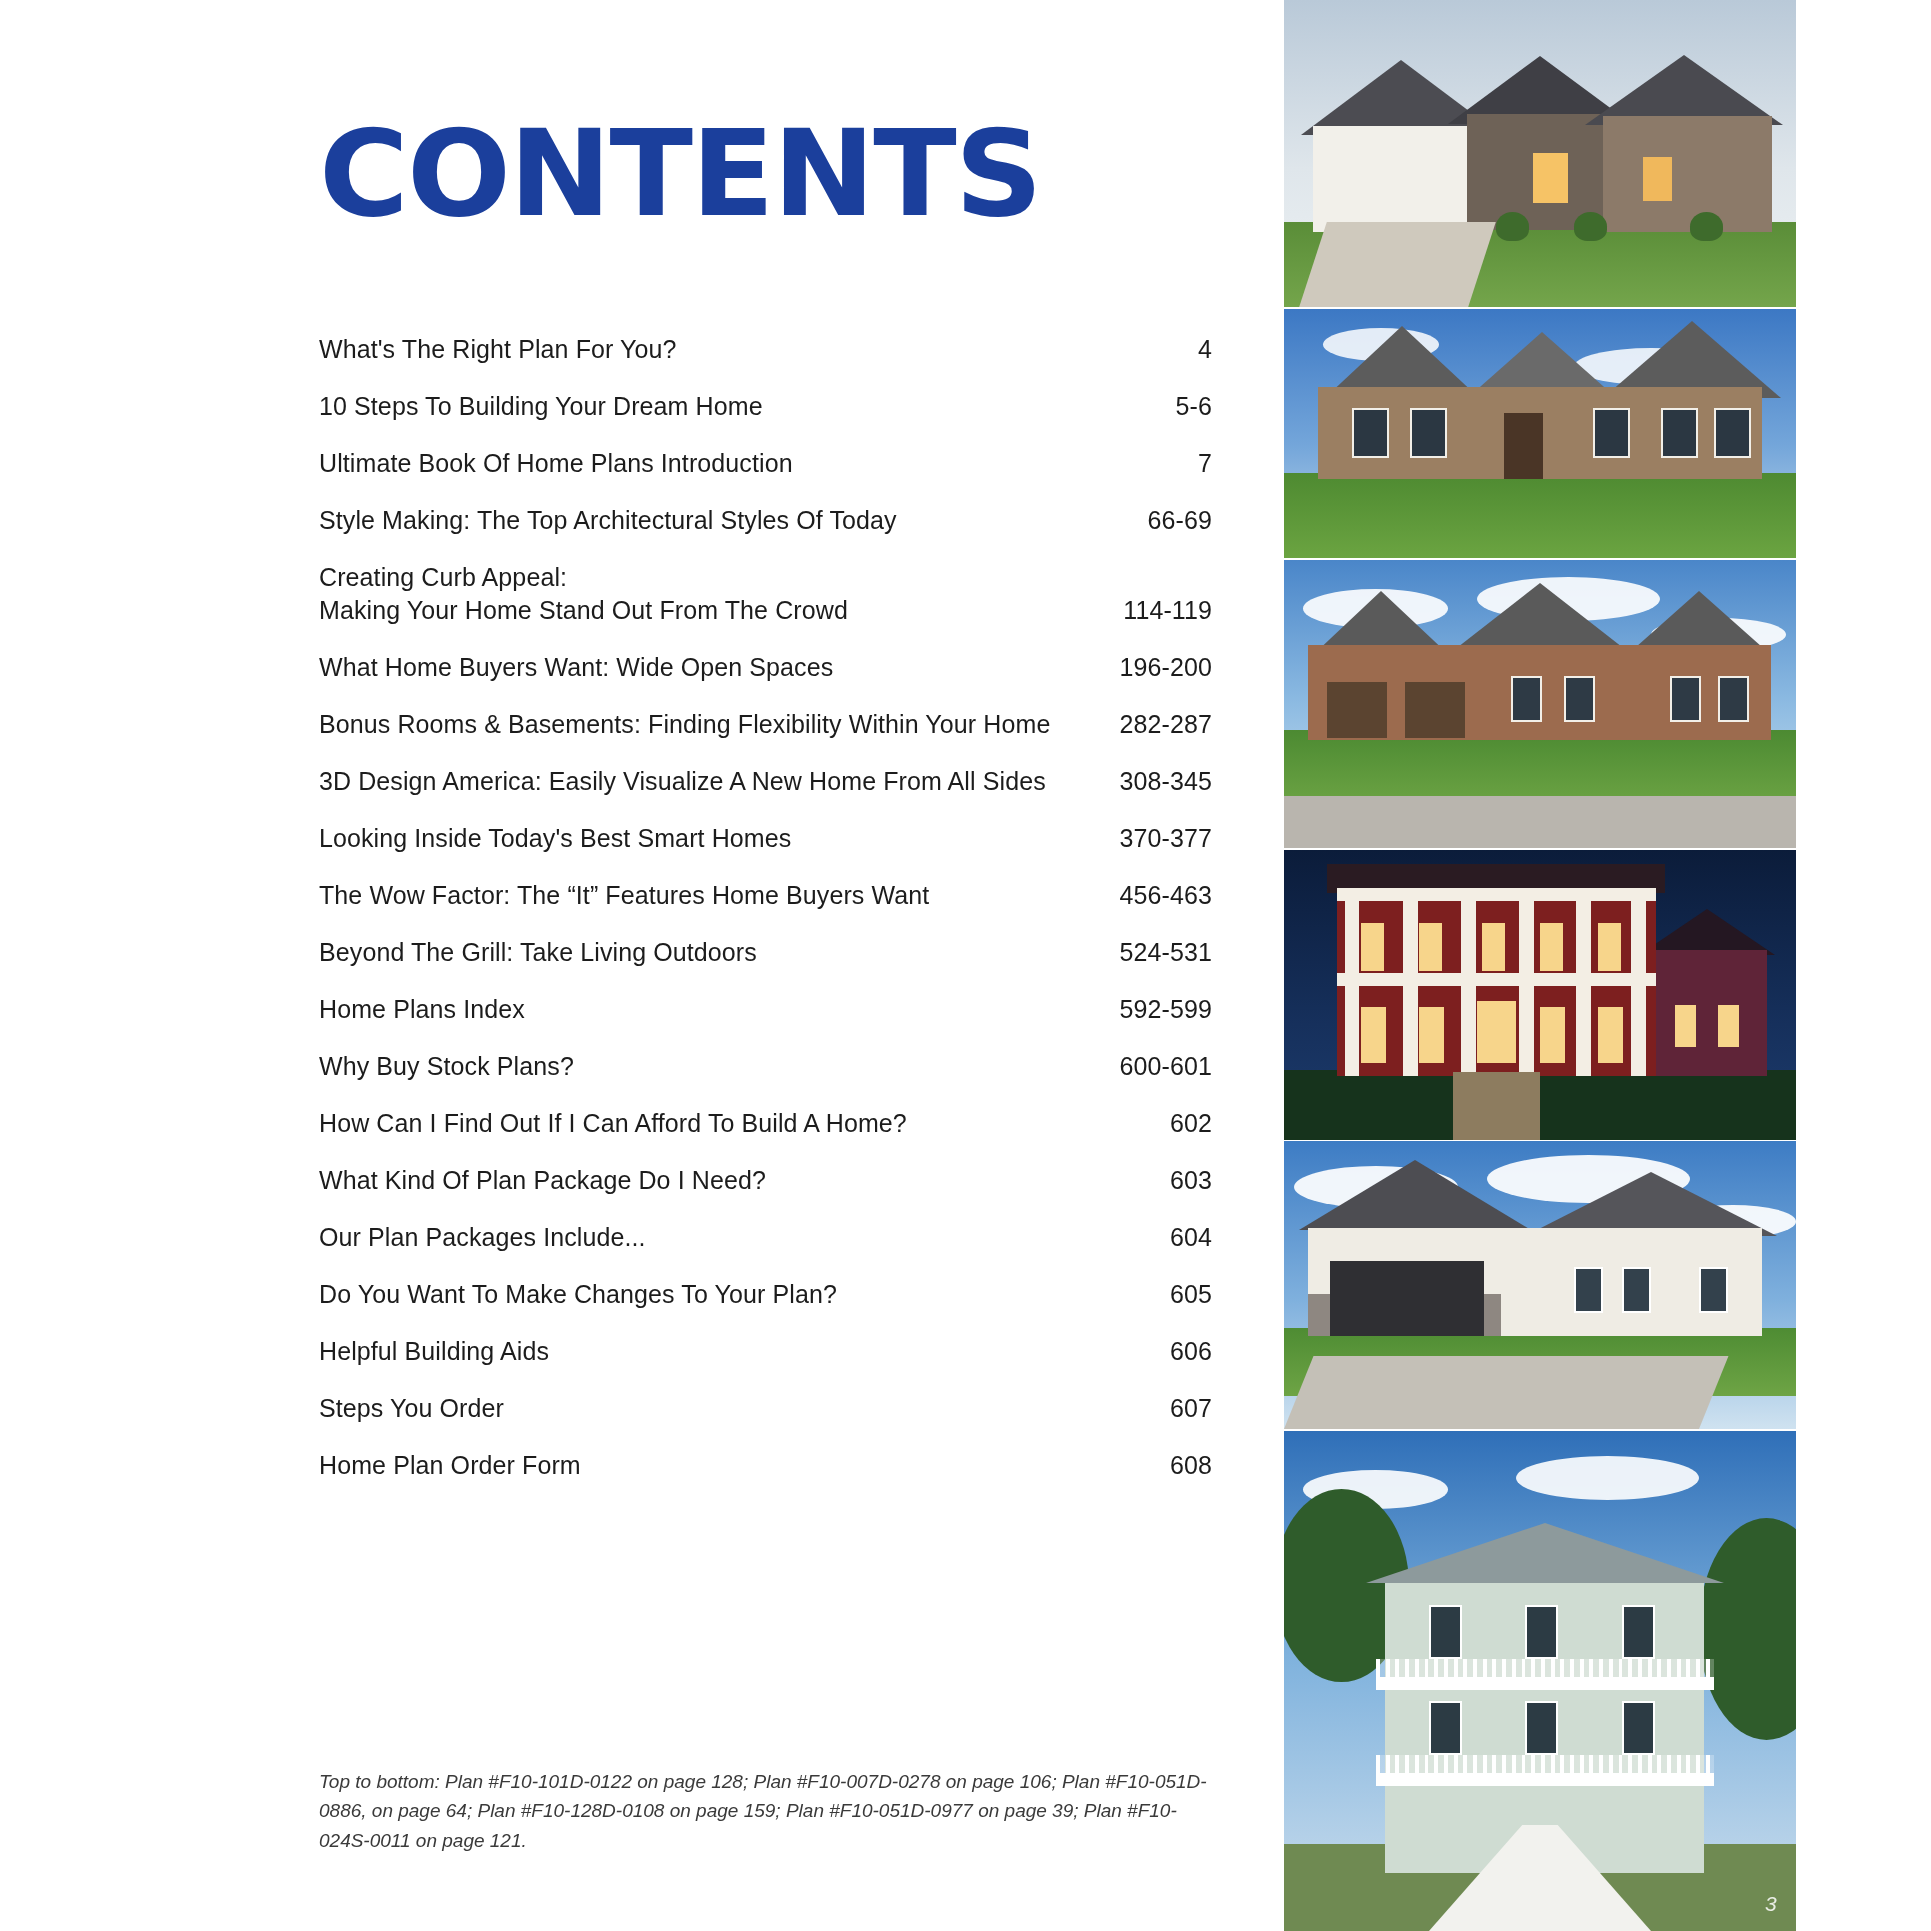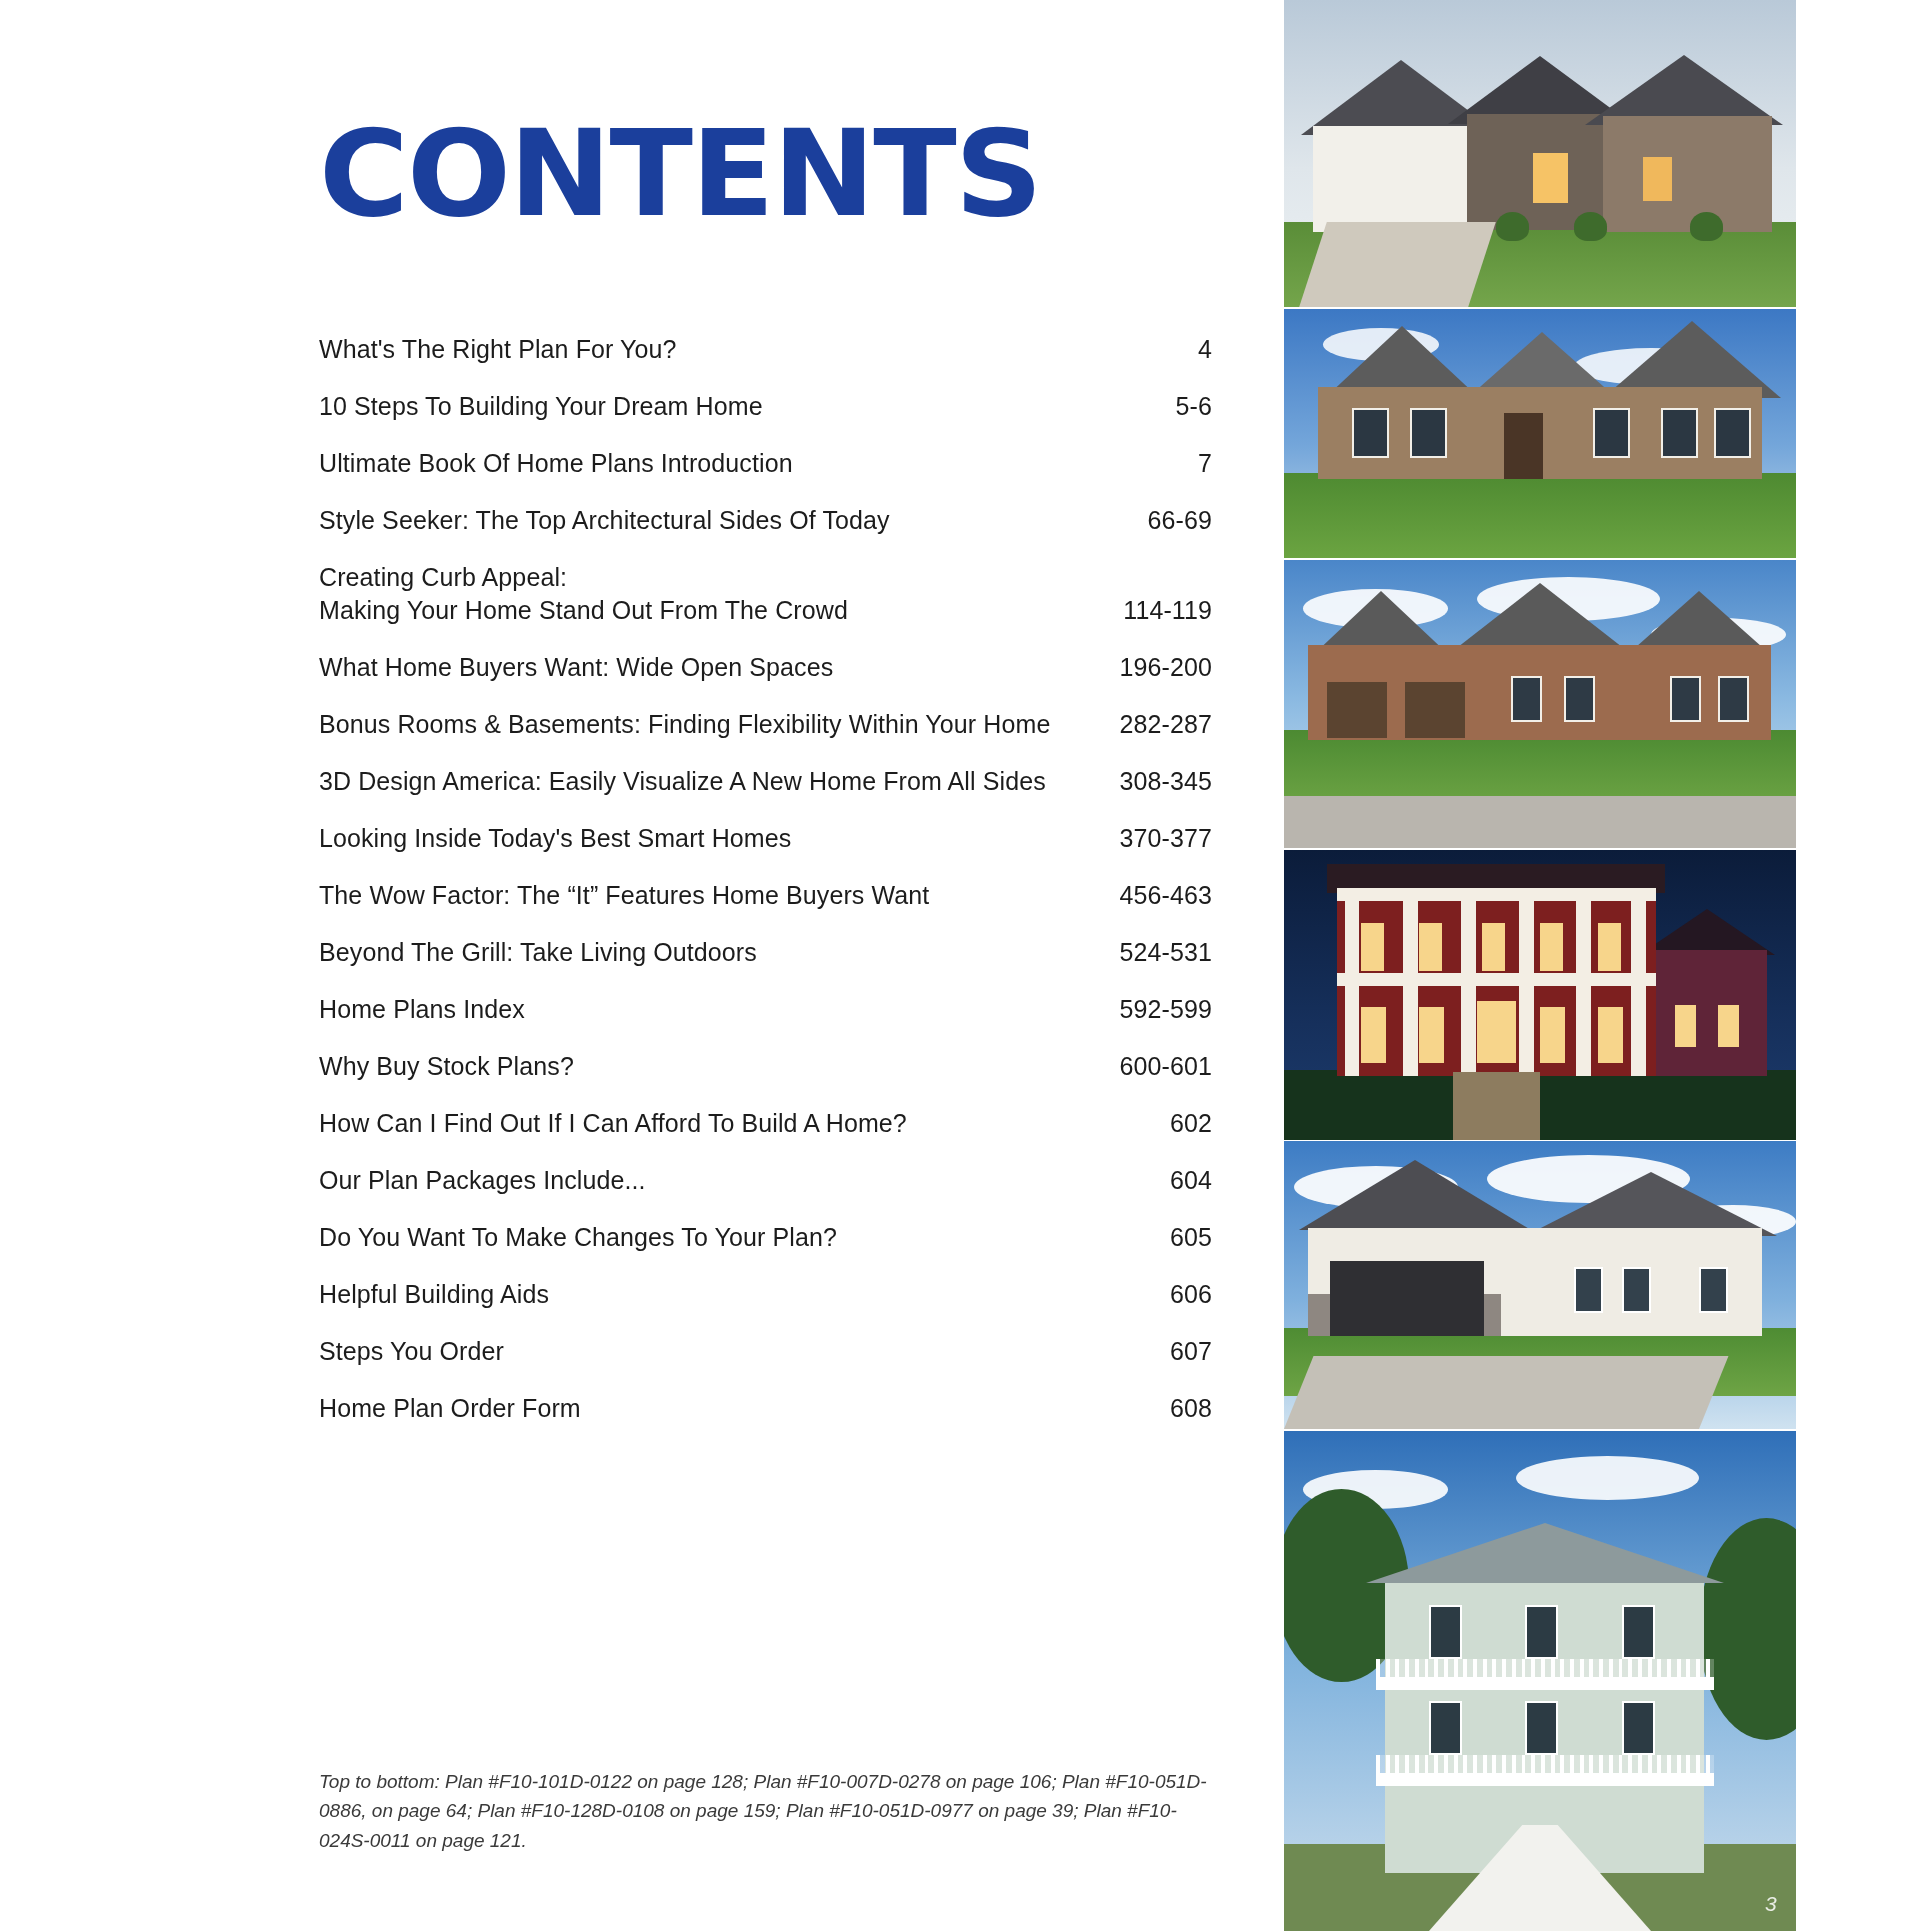--- a/index.html
+++ b/index.html
@@ -204,21 +204,21 @@
         <span class="toc-label">10 Steps To Building Your Dream Home</span>
         <span class="toc-page">5-6</span>
       </div>
 
       <div class="toc-row">
         <span class="toc-label">Ultimate Book Of Home Plans Introduction</span>
         <span class="toc-page">7</span>
       </div>
 
       <div class="toc-row">
-        <span class="toc-label">Style Seeker: The Top Architectural Sides Of Today</span>
+        <span class="toc-label">Style Making: The Top Architectural Styles Of Today</span>
         <span class="toc-page">66-69</span>
       </div>
 
       <div class="toc-row">
         <span class="toc-label">Creating Curb Appeal:
 Making Your Home Stand Out From The Crowd</span>
         <span class="toc-page">114-119</span>
       </div>
 
       <div class="toc-row">
@@ -259,20 +259,24 @@
       <div class="toc-row">
         <span class="toc-label">Why Buy Stock Plans?</span>
         <span class="toc-page">600-601</span>
       </div>
 
       <div class="toc-row">
         <span class="toc-label">How Can I Find Out If I Can Afford To Build A Home?</span>
         <span class="toc-page">602</span>
       </div>
 
+      <div class="toc-row">
+        <span class="toc-label">What Kind Of Plan Package Do I Need?</span>
+        <span class="toc-page">603</span>
+      </div>
 
       <div class="toc-row">
         <span class="toc-label">Our Plan Packages Include...</span>
         <span class="toc-page">604</span>
       </div>
 
       <div class="toc-row">
         <span class="toc-label">Do You Want To Make Changes To Your Plan?</span>
         <span class="toc-page">605</span>
       </div>

